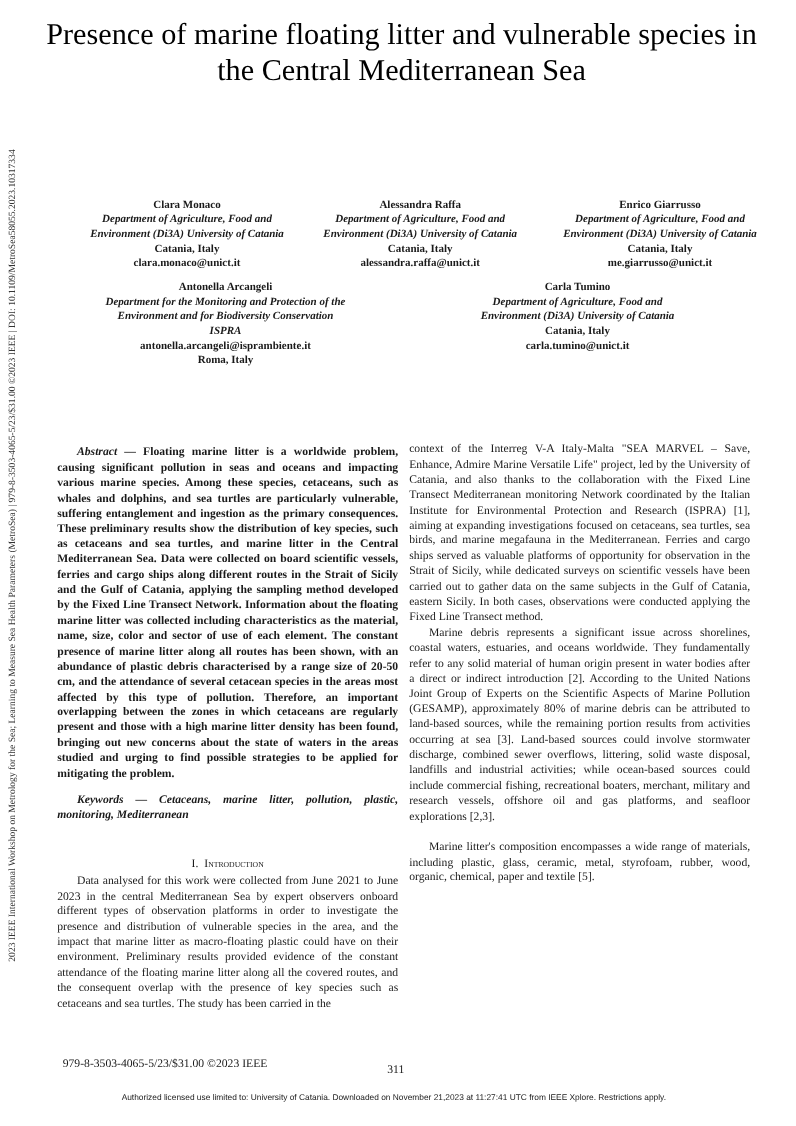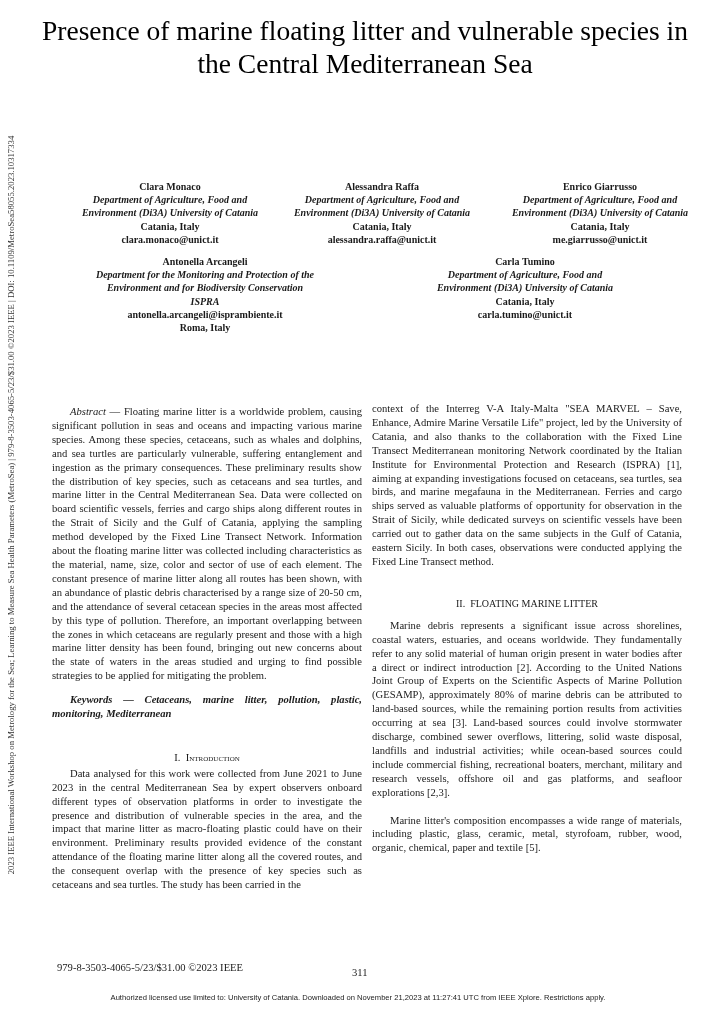--- a/index.html
+++ b/index.html
@@ -15,21 +15,21 @@
   .author .aff { font-style: italic; }
   .a1 { left: 60px; width: 220px; top: 180px; }
   .a2 { left: 272px; width: 220px; top: 180px; }
   .a3 { left: 490px; width: 220px; top: 180px; }
   .a4 { left: 90px; width: 230px; top: 255px; }
   .a5 { left: 410px; width: 230px; top: 255px; }
   .col { position: absolute; width: 310px; font-size: 10.6px; line-height: 13.9px; text-align: justify; }
   .left { left: 52px; top: 405px; }
   .right { left: 372px; top: 402px; }
   .col p { margin: 0; text-indent: 18px; }
-  .abstract { font-weight: normal; }
+  .abstract { font-weight: bold; }
   .abstract .lead, .kw .lead { font-style: italic; }
   .kw { font-weight: bold; font-style: italic; margin-top: 10px !important; }
   .sec { text-align: center; text-indent: 0 !important; margin: 22px 0 2px !important; font-size: 10.6px; }
   .sec .sc { font-variant: small-caps; }
   .sec2 { font-size: 10px; }
   .gap { margin-top: 14px !important; }
   .foot-l { position: absolute; left: 57px; top: 962px; font-size: 10.6px; }
   .pageno { position: absolute; left: 352px; top: 967px; font-size: 10.6px; }
   .auth { position: absolute; left: 0; width: 716px; top: 993px; text-align: center;
           font-family: "Liberation Sans", "DejaVu Sans", sans-serif; font-size: 7.6px; color: #222; }
@@ -76,20 +76,19 @@
 
 <div class="col left">
   <p class="abstract"><span class="lead">Abstract</span><span> — Floating marine litter is a worldwide problem, causing significant pollution in seas and oceans and impacting various marine species. Among these species, cetaceans, such as whales and dolphins, and sea turtles are particularly vulnerable, suffering entanglement and ingestion as the primary consequences. These preliminary results show the distribution of key species, such as cetaceans and sea turtles, and marine litter in the Central Mediterranean Sea. Data were collected on board scientific vessels, ferries and cargo ships along different routes in the Strait of Sicily and the Gulf of Catania, applying the sampling method developed by the Fixed Line Transect Network. Information about the floating marine litter was collected including characteristics as the material, name, size, color and sector of use of each element. The constant presence of marine litter along all routes has been shown, with an abundance of plastic debris characterised by a range size of 20-50 cm, and the attendance of several cetacean species in the areas most affected by this type of pollution. Therefore, an important overlapping between the zones in which cetaceans are regularly present and those with a high marine litter density has been found, bringing out new concerns about the state of waters in the areas studied and urging to find possible strategies to be applied for mitigating the problem.</span></p>
   <p class="kw"><span>Keywords</span><span> — Cetaceans, marine litter, pollution, plastic, monitoring, Mediterranean</span></p>
   <p class="sec" style="margin-top:30px !important;"><span>I.</span>&nbsp;&nbsp;<span class="sc">Introduction</span></p>
   <p>Data analysed for this work were collected from June 2021 to June 2023 in the central Mediterranean Sea by expert observers onboard different types of observation platforms in order to investigate the presence and distribution of vulnerable species in the area, and the impact that marine litter as macro-floating plastic could have on their environment. Preliminary results provided evidence of the constant attendance of the floating marine litter along all the covered routes, and the consequent overlap with the presence of key species such as cetaceans and sea turtles. The study has been carried in the</p>
 </div>
 
 <div class="col right">
   <p style="text-indent:0;">context of the Interreg V-A Italy-Malta "SEA MARVEL – Save, Enhance, Admire Marine Versatile Life" project, led by the University of Catania, and also thanks to the collaboration with the Fixed Line Transect Mediterranean monitoring Network coordinated by the Italian Institute for Environmental Protection and Research (ISPRA) [1], aiming at expanding investigations focused on cetaceans, sea turtles, sea birds, and marine megafauna in the Mediterranean. Ferries and cargo ships served as valuable platforms of opportunity for observation in the Strait of Sicily, while dedicated surveys on scientific vessels have been carried out to gather data on the same subjects in the Gulf of Catania, eastern Sicily. In both cases, observations were conducted applying the Fixed Line Transect method.</p>
-  <p class="sec sec2" style="margin-top:28px !important;margin-bottom:8px !important;"><span>II.</span>&nbsp;&nbsp;<span>FLOATING MARINE LITTER</span></p>
   <p>Marine debris represents a significant issue across shorelines, coastal waters, estuaries, and oceans worldwide. They fundamentally refer to any solid material of human origin present in water bodies after a direct or indirect introduction [2]. According to the United Nations Joint Group of Experts on the Scientific Aspects of Marine Pollution (GESAMP), approximately 80% of marine debris can be attributed to land-based sources, while the remaining portion results from activities occurring at sea [3]. Land-based sources could involve stormwater discharge, combined sewer overflows, littering, solid waste disposal, landfills and industrial activities; while ocean-based sources could include commercial fishing, recreational boaters, merchant, military and research vessels, offshore oil and gas platforms, and seafloor explorations [2,3].</p>
   <p class="gap">Marine litter's composition encompasses a wide range of materials, including plastic, glass, ceramic, metal, styrofoam, rubber, wood, organic, chemical, paper and textile [5].</p>
 </div>
 
 <div class="foot-l">979-8-3503-4065-5/23/$31.00 ©2023 IEEE</div>
 <div class="pageno">311</div>
 <div class="auth">Authorized licensed use limited to: University of Catania. Downloaded on November 21,2023 at 11:27:41 UTC from IEEE Xplore.  Restrictions apply.</div>
 
 </body></html>

